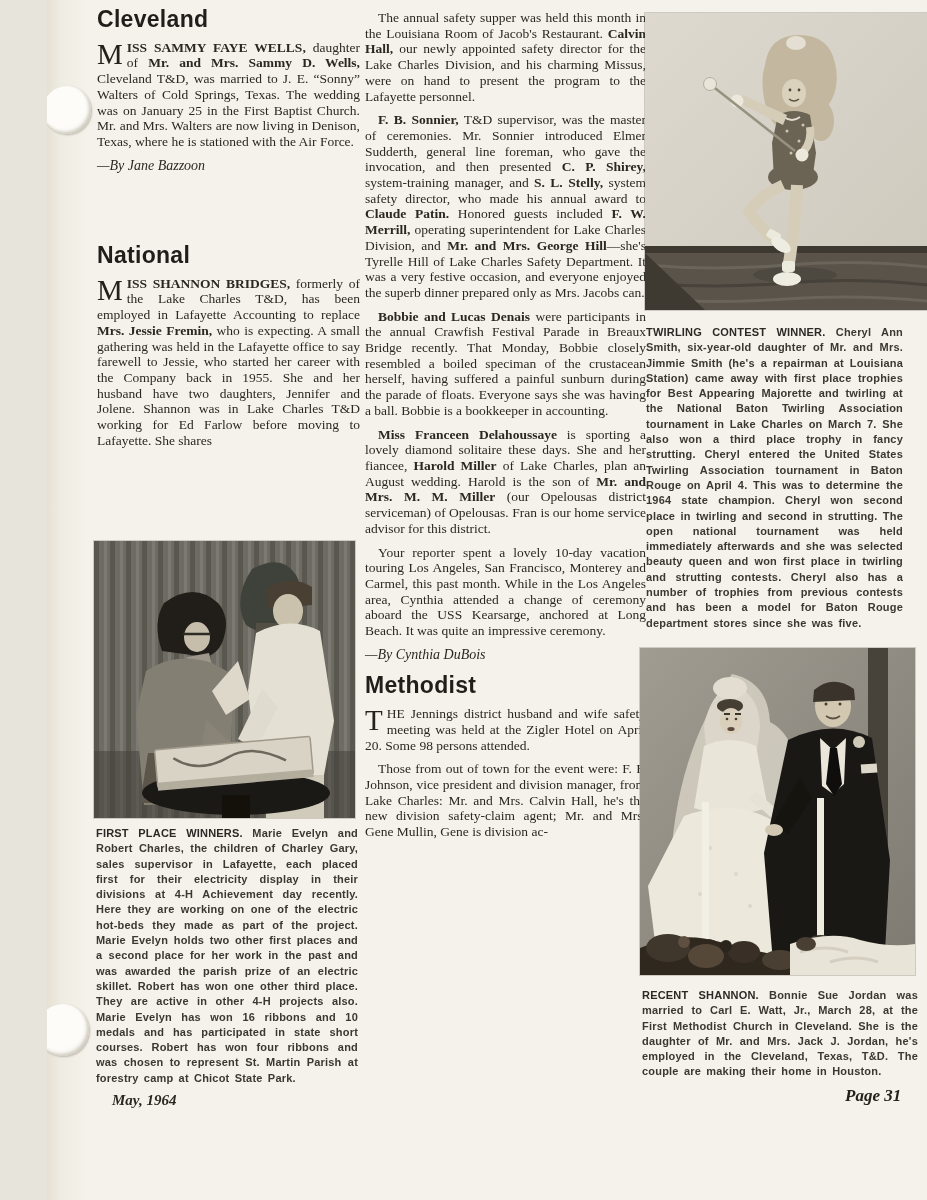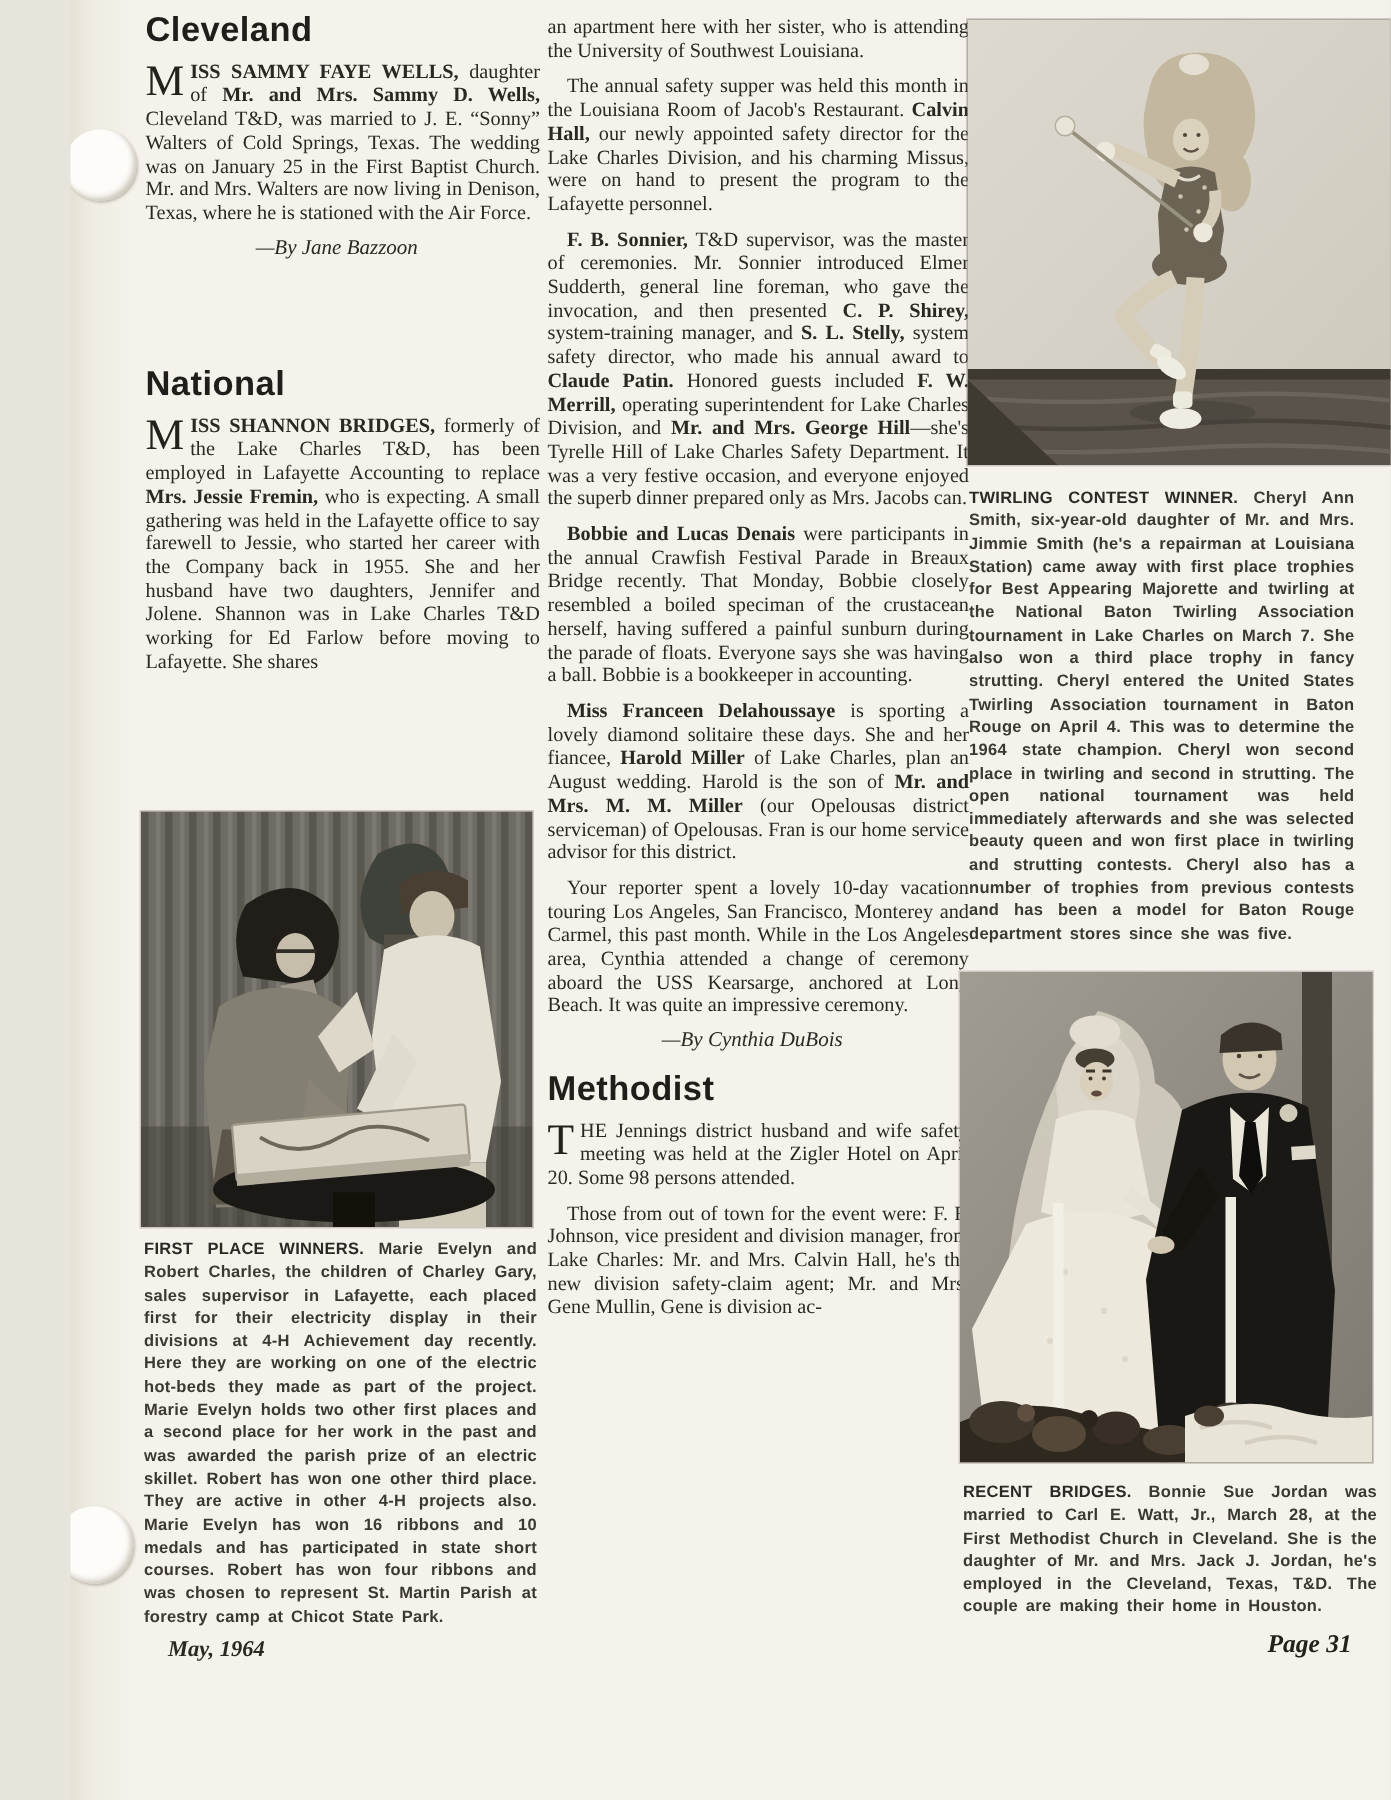--- a/index.html
+++ b/index.html
@@ -15,21 +15,21 @@
   }
   .body-text{font-size:13.5px;line-height:15.7px;text-align:justify;}
   .para{margin:0 0 8px 0;}
   .para.indent{text-indent:13px;}
   .b{font-weight:bold;}
   .dropcap{
     float:left;font-size:29px;line-height:25px;padding:2px 4px 0 0;
     font-family:"Liberation Serif",serif;color:#23211c;
   }
   .byline{
-    text-align:center;font-style:italic;font-size:14px;
+    text-align:left;font-style:italic;font-size:14px;
     padding-right:8px;margin:2px 0 0 0;
   }
   .photo{position:absolute;overflow:hidden;background:#8a867c;box-shadow:0 0 0 1px rgba(90,85,75,.25);}
   .photo svg{display:block;}
   .photo-caption{
     position:absolute;font-family:"Liberation Sans",sans-serif;font-weight:bold;
     font-size:11px;line-height:15.3px;text-align:justify;
     color:#3b3832;word-spacing:2px;letter-spacing:.2px;
   }
   .photo-caption .lead{color:#2b2925;}
@@ -114,21 +114,20 @@
         <rect x="62" y="235" width="156" height="8" fill="#b3ad9e"></rect>
       </g>
     </svg>
   </div>
 
   <div class="photo-caption" style="left:49px;top:826px;width:262px;">
     <span class="lead">FIRST PLACE WINNERS.</span><span> Marie Evelyn and Robert Charles, the children of Charley Gary, sales supervisor in Lafayette, each placed first for their electricity display in their divisions at 4-H Achievement day recently. Here they are working on one of the electric hot-beds they made as part of the project. Marie Evelyn holds two other first places and a second place for her work in the past and was awarded the parish prize of an electric skillet. Robert has won one other third place. They are active in other 4-H projects also. Marie Evelyn has won 16 ribbons and 10 medals and has participated in state short courses. Robert has won four ribbons and was chosen to represent St. Martin Parish at forestry camp at Chicot State Park.</span>
   </div>
 
   <div class="col body-text" style="left:318px;top:10px;width:281px;">
-    <div class="para">an apartment here with her sister, who is attending the University of Southwest Louisiana.</div>
     <div class="para indent"><span>The annual safety supper was held this month in the Louisiana Room of Jacob's Restaurant. </span><span class="b">Calvin Hall,</span><span> our newly appointed safety director for the Lake Charles Division, and his charming Missus, were on hand to present the program to the Lafayette personnel.</span></div>
     <div class="para indent"><span class="b">F. B. Sonnier,</span><span> T&amp;D supervisor, was the master of ceremonies. Mr. Sonnier introduced Elmer Sudderth, general line foreman, who gave the invocation, and then presented </span><span class="b">C. P. Shirey,</span><span> system-training manager, and </span><span class="b">S. L. Stelly,</span><span> system safety director, who made his annual award to </span><span class="b">Claude Patin.</span><span> Honored guests included </span><span class="b">F. W. Merrill,</span><span> operating superintendent for Lake Charles Division, and </span><span class="b">Mr. and Mrs. George Hill</span><span>—she's Tyrelle Hill of Lake Charles Safety Department. It was a very festive occasion, and everyone enjoyed the superb dinner prepared only as Mrs. Jacobs can.</span></div>
     <div class="para indent"><span class="b">Bobbie and Lucas Denais</span><span> were participants in the annual Crawfish Festival Parade in Breaux Bridge recently. That Monday, Bobbie closely resembled a boiled speciman of the crustacean herself, having suffered a painful sunburn during the parade of floats. Everyone says she was having a ball. Bobbie is a bookkeeper in accounting.</span></div>
     <div class="para indent"><span class="b">Miss Franceen Delahoussaye</span><span> is sporting a lovely diamond solitaire these days. She and her fiancee, </span><span class="b">Harold Miller</span><span> of Lake Charles, plan an August wedding. Harold is the son of </span><span class="b">Mr. and Mrs. M. M. Miller</span><span> (our Opelousas district serviceman) of Opelousas. Fran is our home service advisor for this district.</span></div>
     <div class="para indent">Your reporter spent a lovely 10-day vacation touring Los Angeles, San Francisco, Monterey and Carmel, this past month. While in the Los Angeles area, Cynthia attended a change of ceremony aboard the USS Kearsarge, anchored at Long Beach. It was quite an impressive ceremony.</div>
     <div class="byline">—By Cynthia DuBois</div>
 
     <div style="height:16px;"></div>
 
     <div>
@@ -248,21 +247,21 @@
         <circle cx="44" cy="294" r="6" fill="#5e4f41"></circle>
           <circle cx="86" cy="298" r="6" fill="#2b241c"></circle>
         <path d="M150 296 q40 -14 70 -4 q30 8 55 4 l0 31 -125 0z" fill="#e8e4d7"></path>
         <path d="M160 304 q26 -8 48 0 M190 314 q26 -8 48 0" stroke="#d4cfc0" stroke-width="3" fill="none"></path>
         <ellipse cx="166" cy="296" rx="10" ry="7" fill="#4a3f33"></ellipse>
       </g>
     </svg>
   </div>
 
   <div class="photo-caption" style="left:595px;top:988px;width:276px;">
-    <span class="lead">RECENT BRIDGES.</span><span> Bonnie Sue Jordan was married to Carl E. Watt, Jr., March 28, at the First Methodist Church in Cleveland. She is the daughter of Mr. and Mrs. Jack J. Jordan, he's employed in the Cleveland, Texas, T&amp;D. The couple are making their home in Houston.</span>
+    <span class="lead">RECENT SHANNON.</span><span> Bonnie Sue Jordan was married to Carl E. Watt, Jr., March 28, at the First Methodist Church in Cleveland. She is the daughter of Mr. and Mrs. Jack J. Jordan, he's employed in the Cleveland, Texas, T&amp;D. The couple are making their home in Houston.</span>
   </div>
 
   <div class="footer-date">May, 1964</div>
   <div class="footer-page">Page 31</div>
 
   <div class="hole hole-top"></div>
   <div class="hole hole-bottom"></div>
   <div class="edge-shadow-right"></div>
 
 </div>

